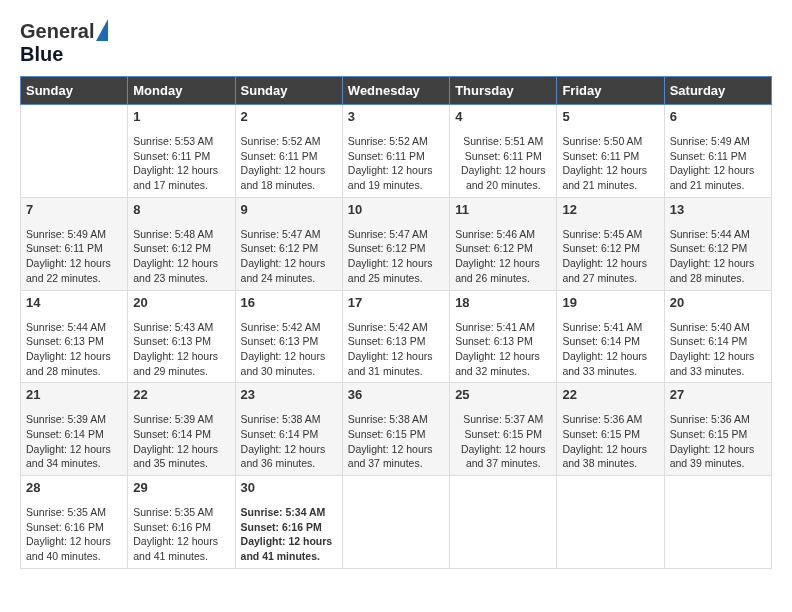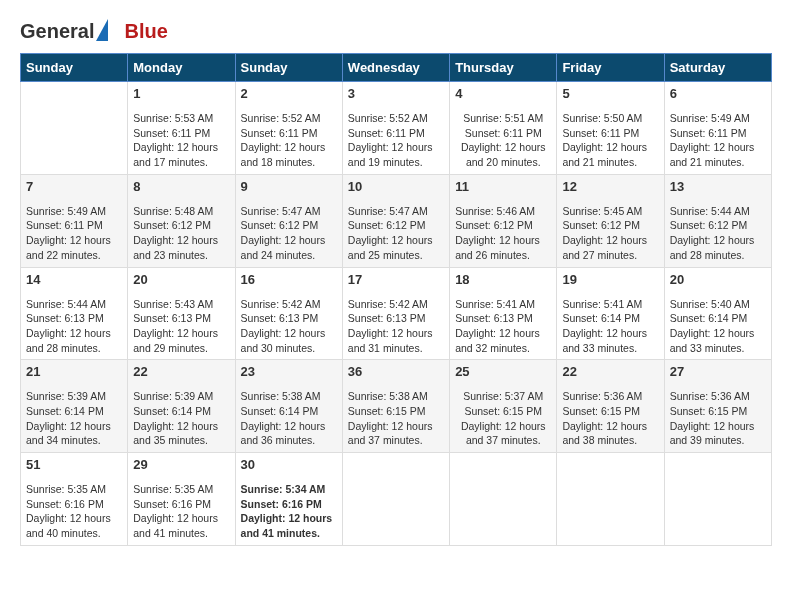--- a/index.html
+++ b/index.html
@@ -28,21 +28,21 @@
       font-size: 16px;
       color: #555;
       font-weight: normal;
     }
     table {
       width: 100%;
       border-collapse: collapse;
       font-size: 11px;
     }
     thead tr {
-      background: #0c4a6e;
+      background: #404040;
       color: #fff;
     }
     thead th {
       padding: 6px 5px;
       text-align: left;
       font-size: 13px;
       font-weight: bold;
       border: 1px solid #5588cc;
     }
     tbody tr {
@@ -73,25 +73,25 @@
       color: #333;
       line-height: 1.4;
       margin-top: 10px;
     }
     .logo-wrapper {
       display: flex;
       align-items: center;
     }
     .logo-text-group {
       display: flex;
-      flex-direction: row;
+      flex-direction: column;
     }
     .logo-row1 { font-size: 20px; font-weight: bold; color: #333; }
     .logo-row1 .gen { color: #333; }
-    .logo-row2 { font-size: 20px; font-weight: bold; color: #b91c1c; margin-left: 16px; }
+    .logo-row2 { font-size: 20px; font-weight: bold; color: #0f172a; }
     .logo-triangle {
       width: 0;
       height: 0;
       border-left: 12px solid transparent;
       border-bottom: 22px solid #1a6bb5;
       margin-left: 2px;
       margin-top: -4px;
     }
   </style>
 </head>
@@ -319,21 +319,21 @@
         <td>
           <span class="day-num">27</span>
           <div class="day-info" style="white-space: pre-line;">Sunrise: 5:36 AM
 Sunset: 6:15 PM
 Daylight: 12 hours
 and 39 minutes.</div>
         </td>
       </tr>
       <tr>
         <td>
-          <span class="day-num">51</span>
+          <span class="day-num">28</span>
           <div class="day-info" style="white-space: pre-line;">Sunrise: 5:35 AM
 Sunset: 6:16 PM
 Daylight: 12 hours
 and 40 minutes.</div>
         </td>
         <td>
           <span class="day-num">29</span>
           <div class="day-info" style="white-space: pre-line;">Sunrise: 5:35 AM
 Sunset: 6:16 PM
 Daylight: 12 hours

